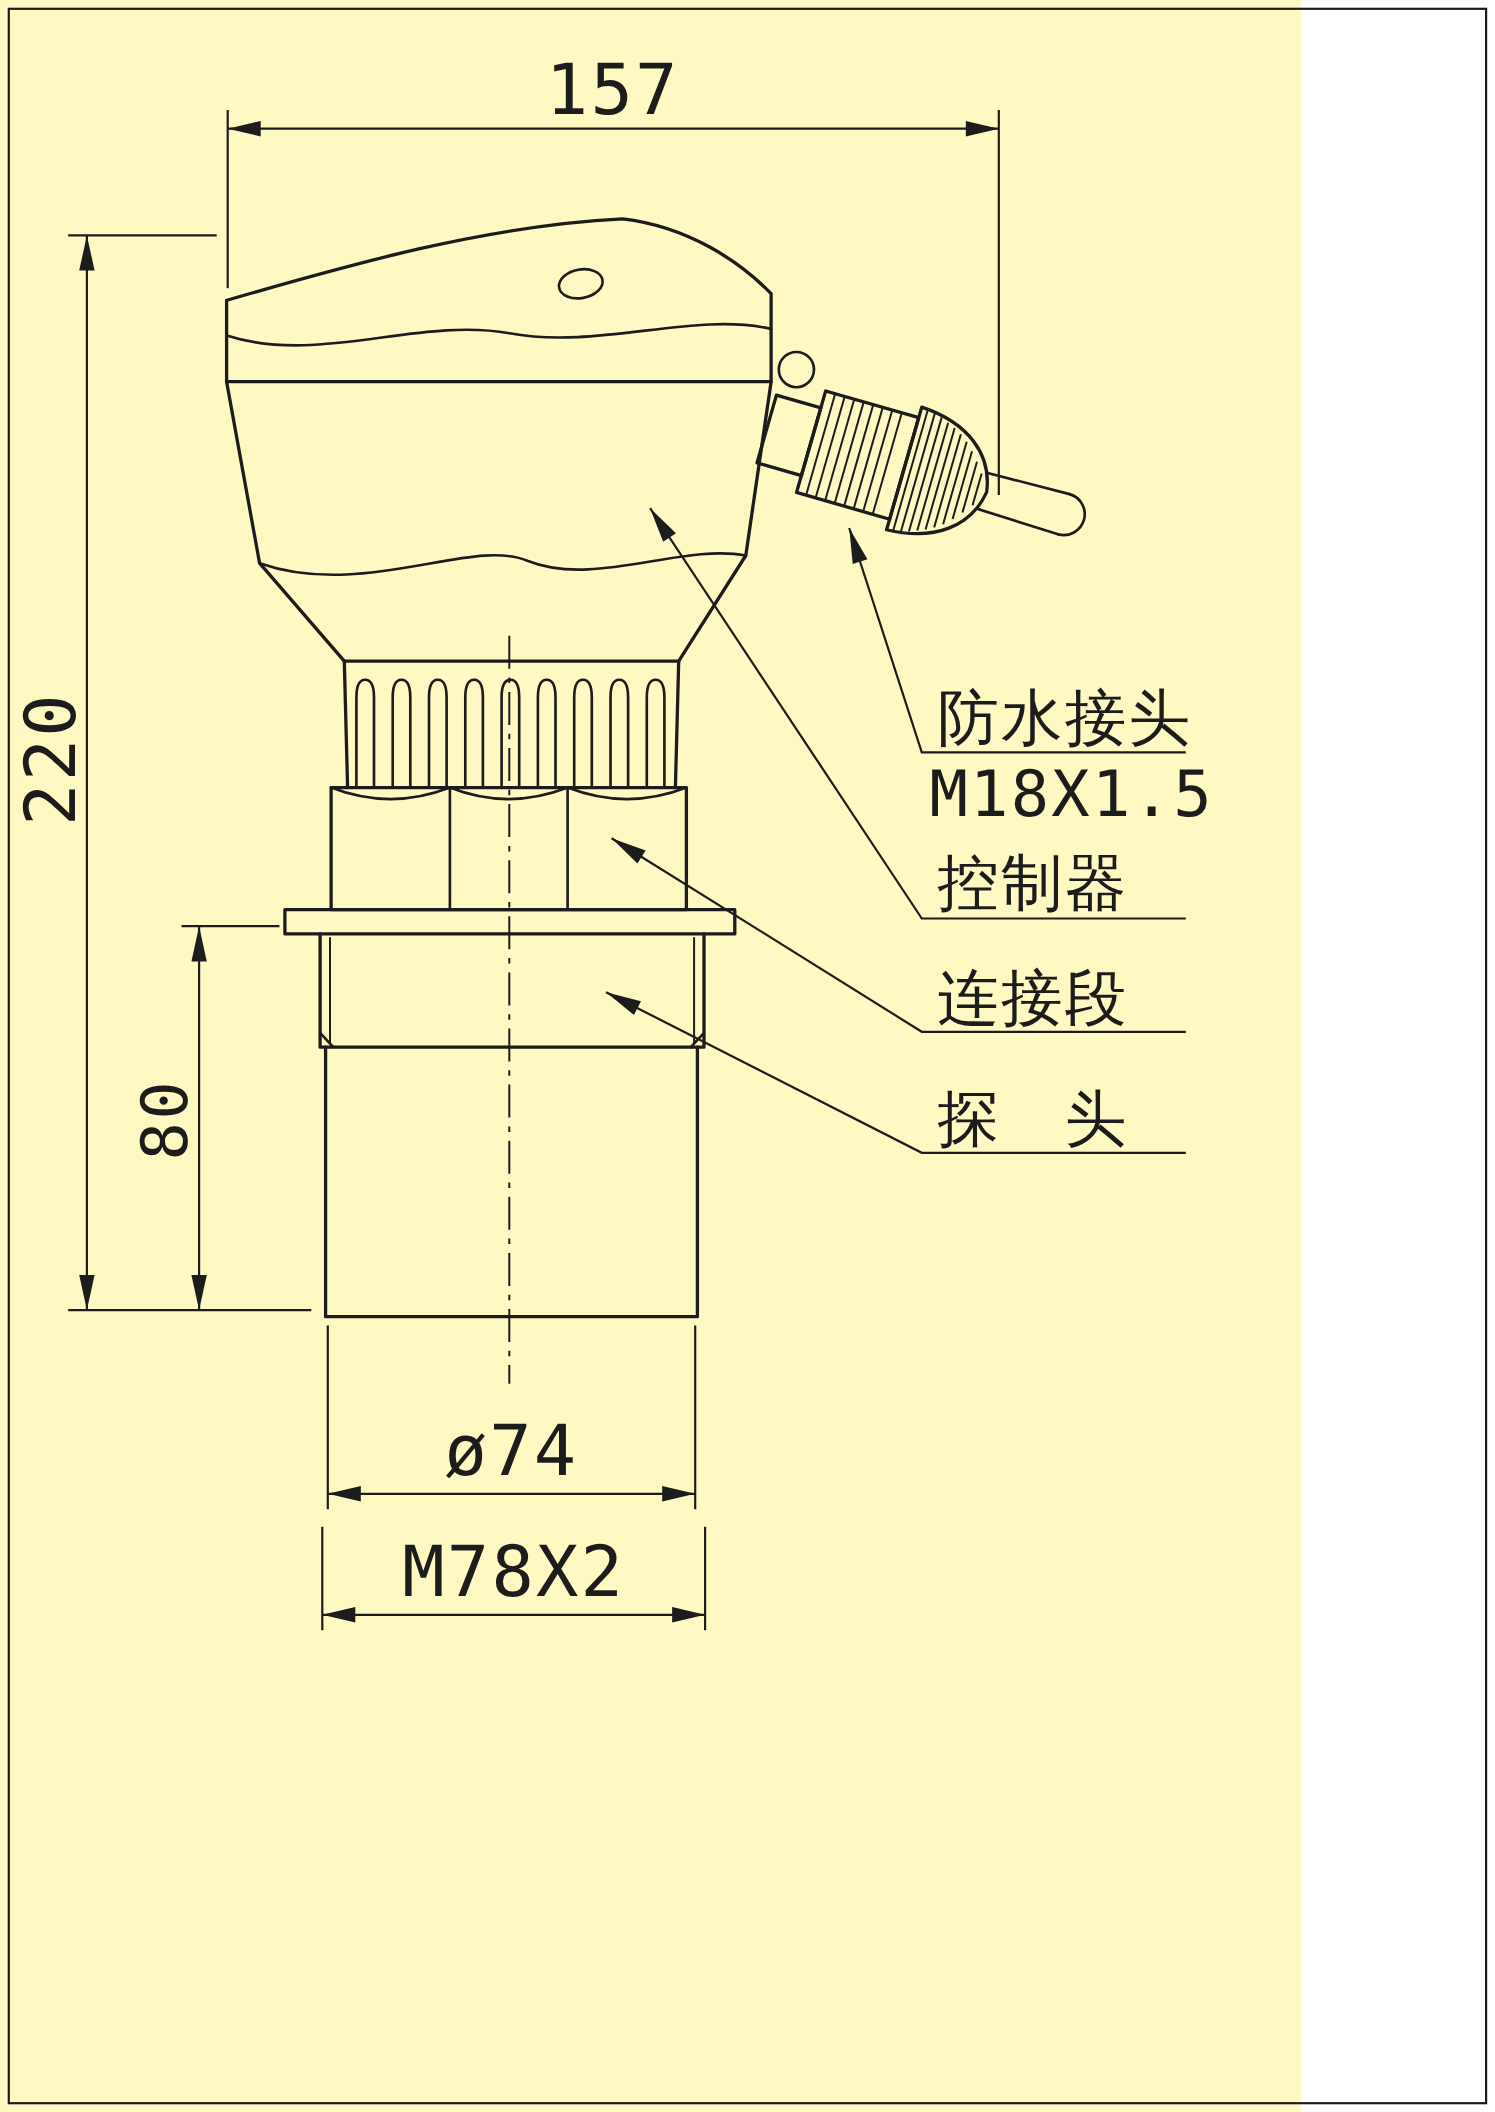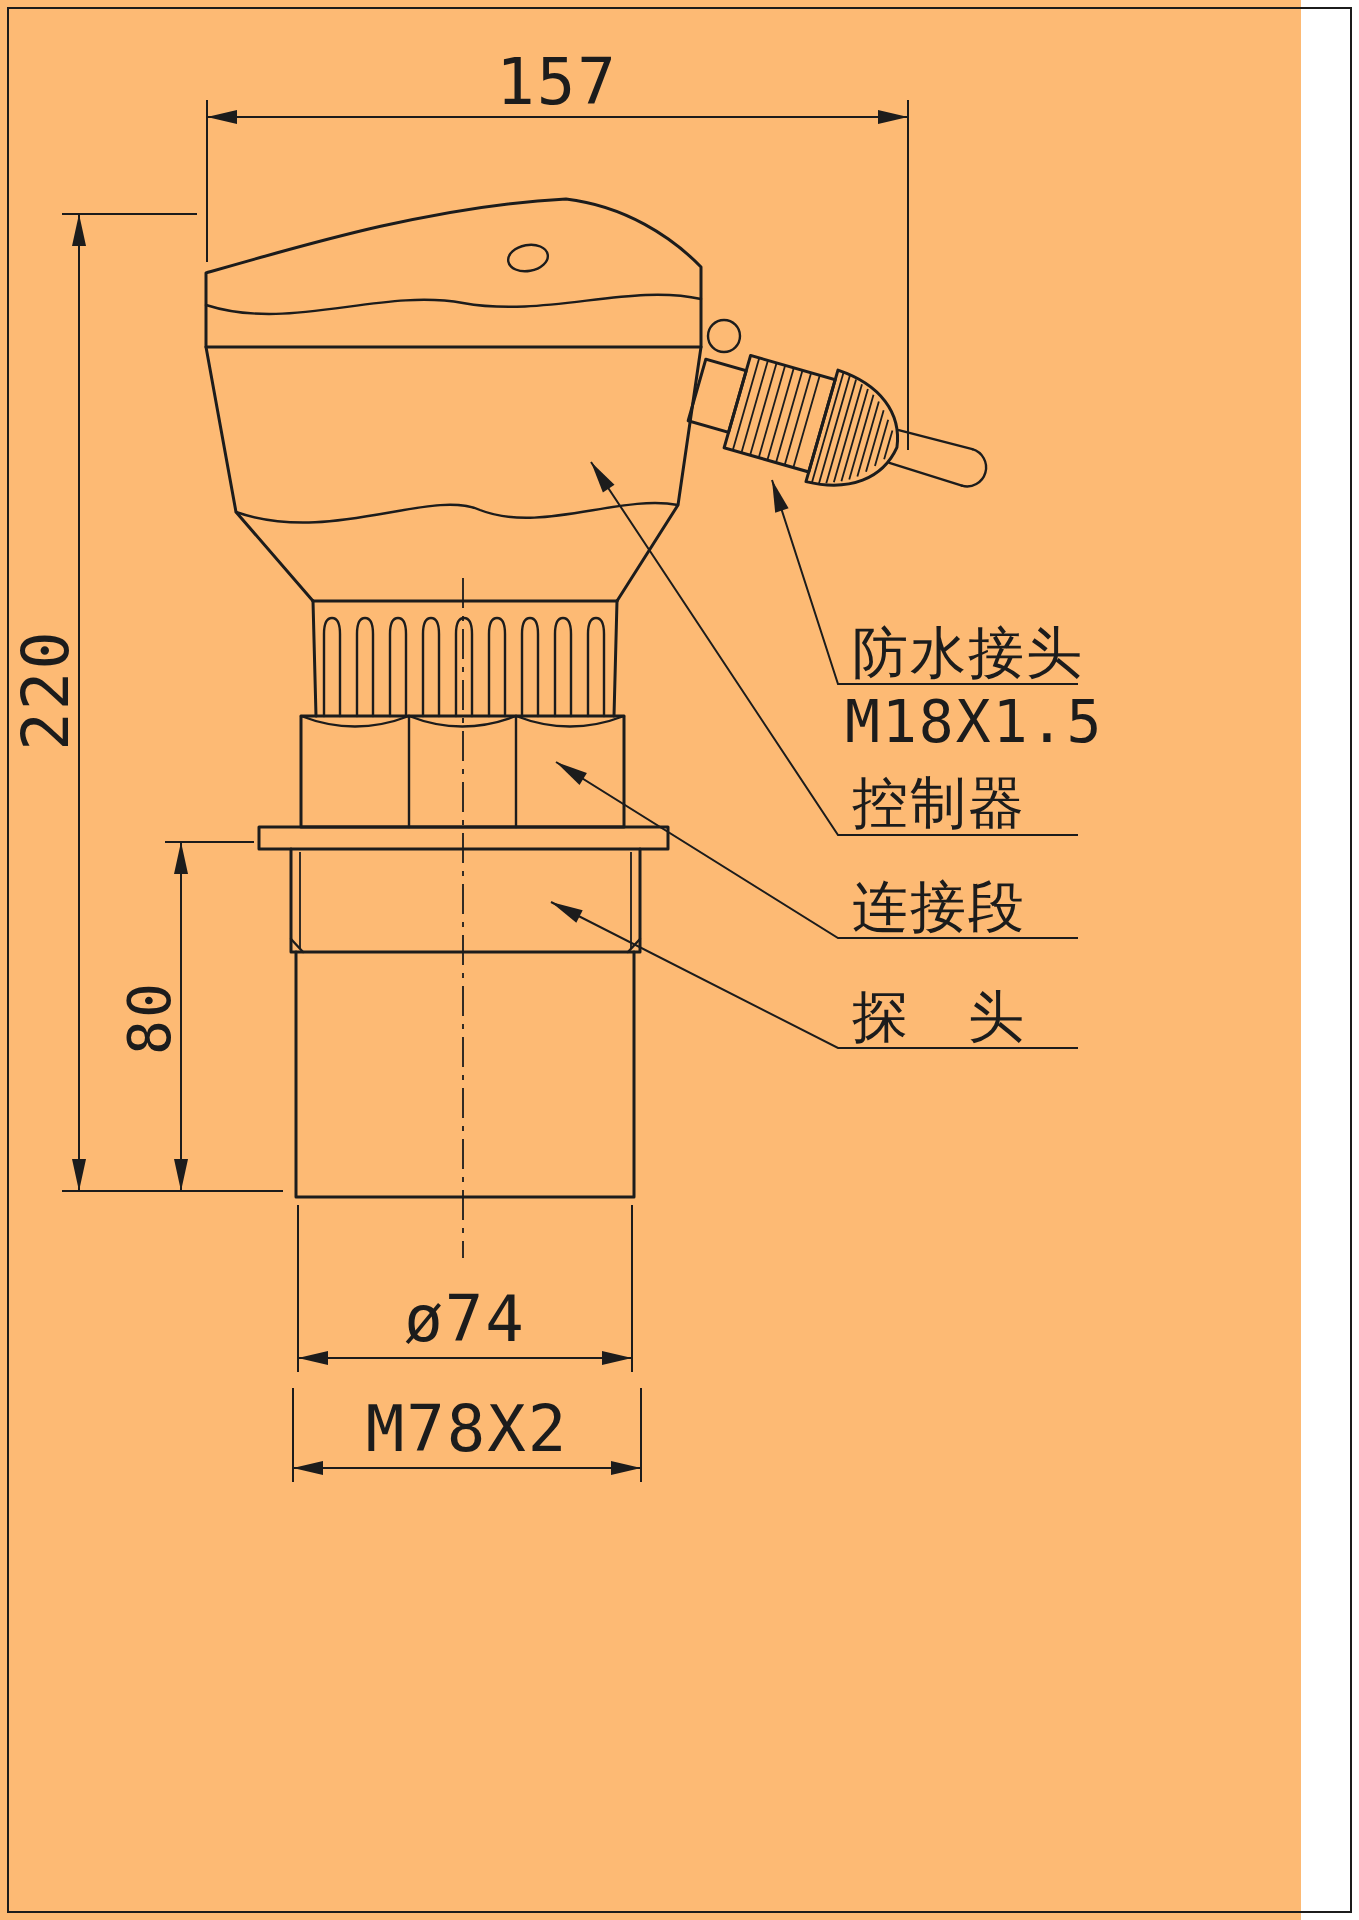--- a/index.html
+++ b/index.html
@@ -2,23 +2,23 @@
 <html><head>
 <meta charset="utf-8">
 <style>
   html, body {
     margin: 0;
     padding: 0;
     background: #ffffff;
   }
   .page {
     position: relative;
-    width: 1301px;
+    width: 1183px;
     height: 1920px;
-    background: #fdba74;
+    background: #fef9c3;
     font-family: "DejaVu Sans", sans-serif;
     text-align: center;
   }
   svg { display: block; }
   .obj  { fill: none; stroke: #1c1c1c; stroke-width: 3;   stroke-linecap: round; stroke-linejoin: round; }
   .obj2 { fill: none; stroke: #1c1c1c; stroke-width: 2.4; stroke-linecap: round; stroke-linejoin: round; }
   .thin { fill: none; stroke: #1c1c1c; stroke-width: 2;   stroke-linecap: butt; }
   .rib  { fill: none; stroke: #1c1c1c; stroke-width: 1.8; }
   .arrow { fill: #1c1c1c; stroke: none; }
   .cl   { fill: none; stroke: #1c1c1c; stroke-width: 1.8; stroke-dasharray: 30 8 5 8; }

